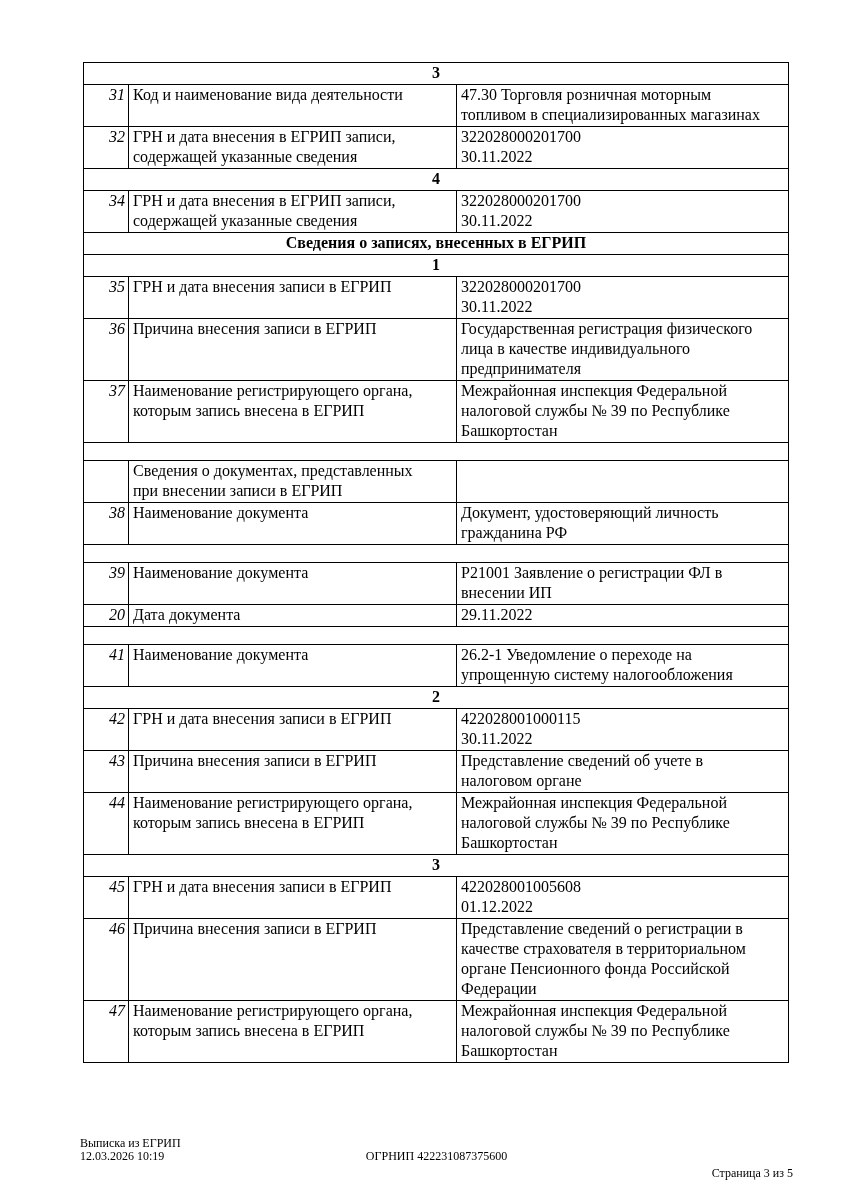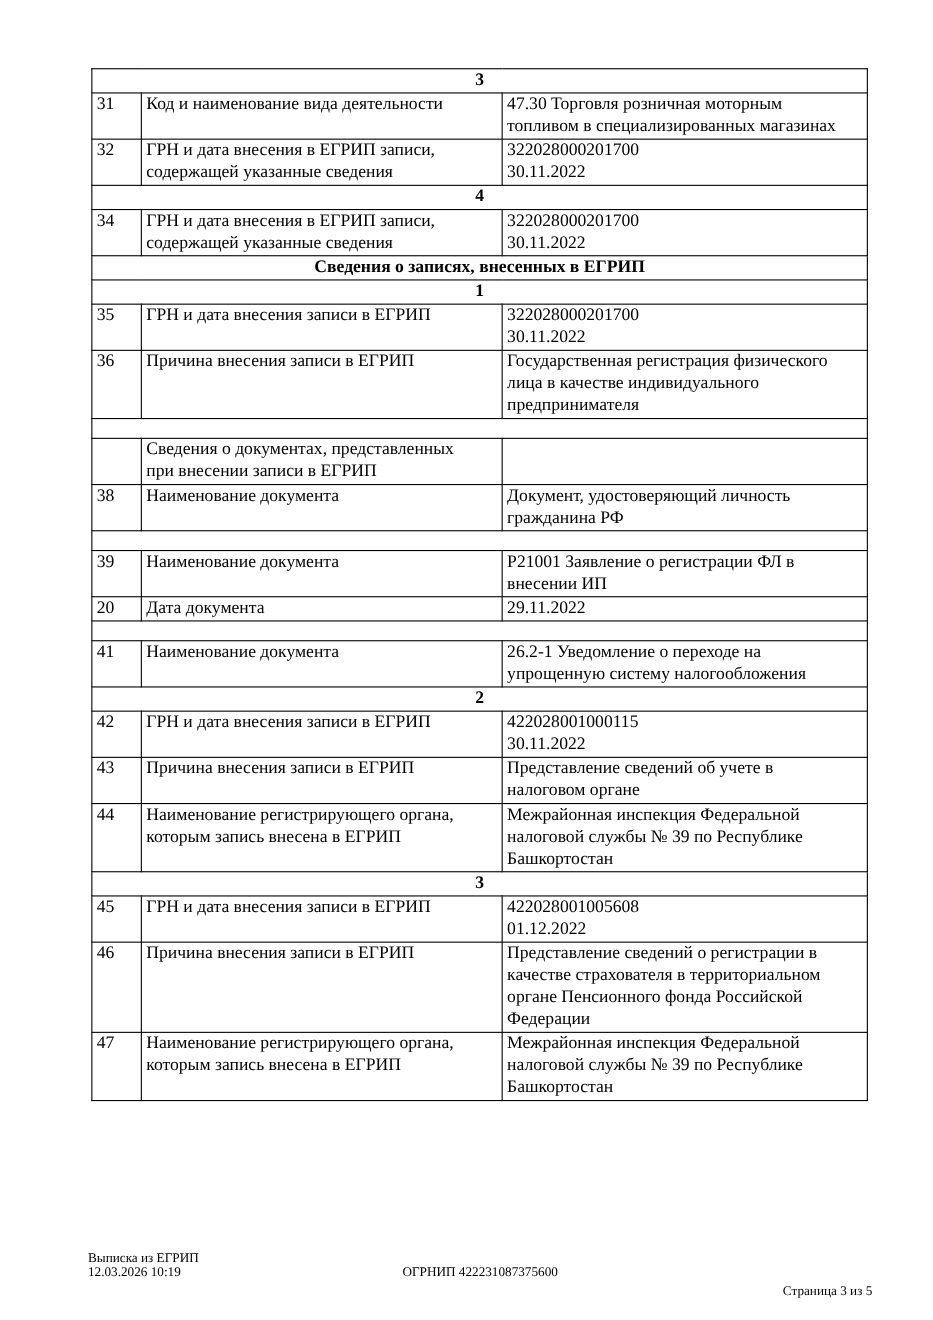--- a/index.html
+++ b/index.html
@@ -25,22 +25,23 @@
   table.egrip td {
     border: 1px solid #000;
     font-size: 16px;
     line-height: 20px;
     vertical-align: top;
     padding: 0 3px 1px 4px;
     white-space: pre-line;
     overflow: hidden;
   }
   td.num {
-    text-align: left;
+    text-align: right;
     padding: 0 1px 1px 1px;
+    font-style: italic;
   }
   tr.section td {
     text-align: center;
     font-weight: bold;
     height: 21px;
     padding: 0 2px;
     white-space: normal;
   }
   tr.spacer td {
     height: 17px;
@@ -109,20 +110,28 @@
           <td class="label">ГРН и дата внесения записи в ЕГРИП</td>
           <td class="value">322028000201700
 30.11.2022</td>
         </tr>
         <tr class="data">
           <td class="num">36</td>
           <td class="label">Причина внесения записи в ЕГРИП</td>
           <td class="value">Государственная регистрация физического
 лица в качестве индивидуального
 предпринимателя</td>
+        </tr>
+        <tr class="data">
+          <td class="num">37</td>
+          <td class="label">Наименование регистрирующего органа,
+которым запись внесена в ЕГРИП</td>
+          <td class="value">Межрайонная инспекция Федеральной
+налоговой службы № 39 по Республике
+Башкортостан</td>
         </tr>
         <tr class="spacer">
           <td colspan="3"></td>
         </tr>
         <tr class="data">
           <td class="num"></td>
           <td class="label">Сведения о документах, представленных
 при внесении записи в ЕГРИП</td>
           <td class="value"></td>
         </tr>

